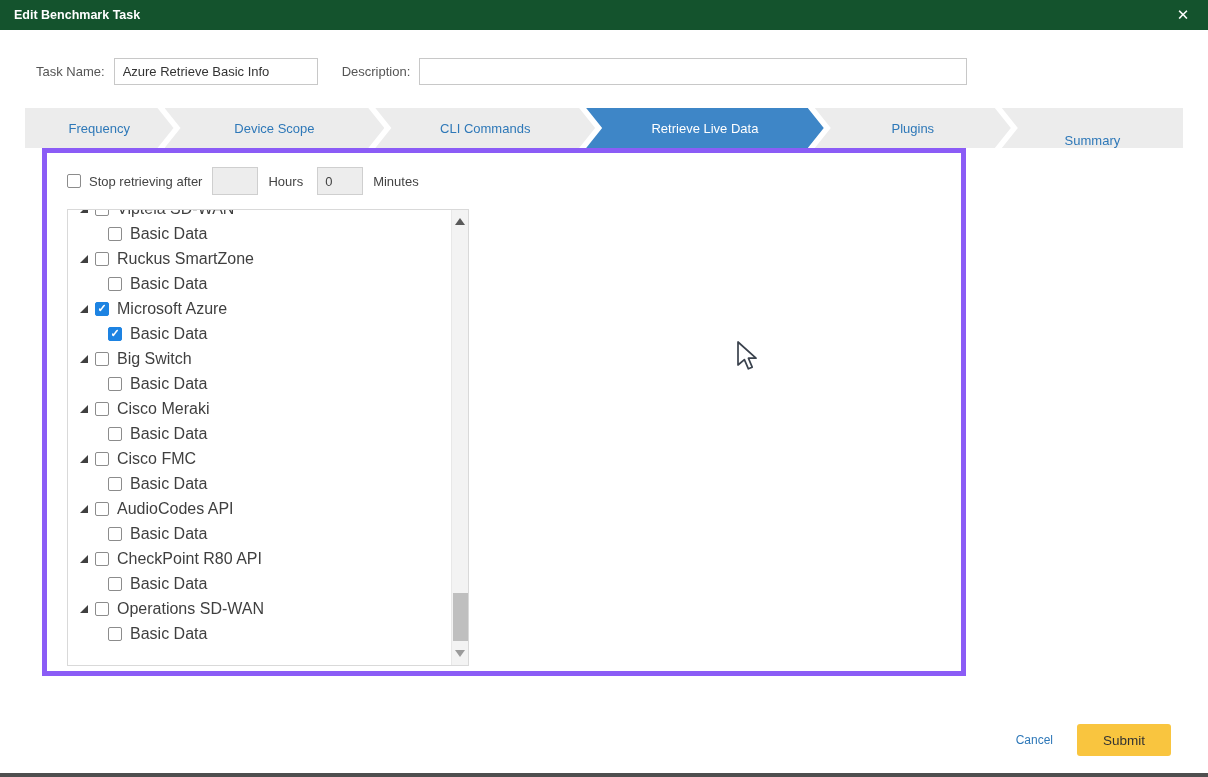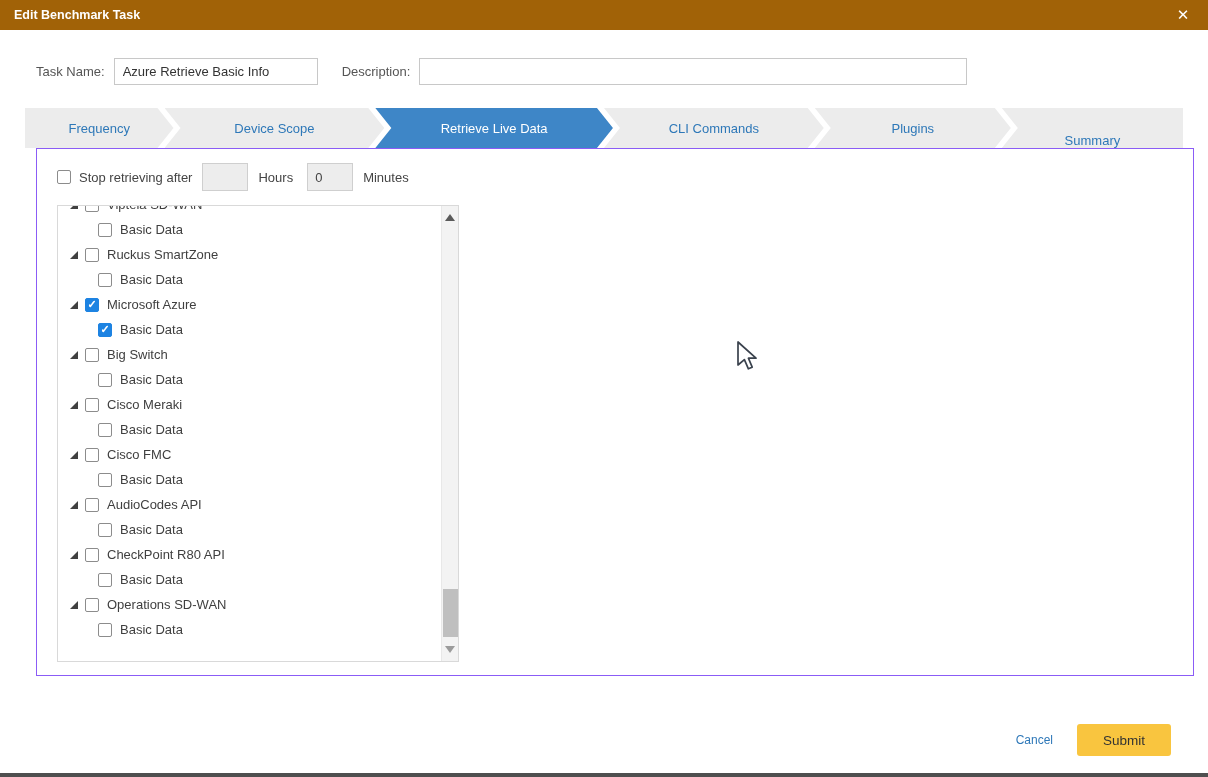--- a/index.html
+++ b/index.html
@@ -4,21 +4,21 @@
 <style>
   * { margin:0; padding:0; box-sizing:border-box; }
   html,body { background:#9a9a9a; font-family:"Liberation Sans", sans-serif; }
   .dialog {
     position:relative; width:1208px; height:777px; background:#fff;
     overflow:hidden;
   }
   
   .titlebar {
     position:absolute; top:0; left:0; right:0; height:30px;
-    background:#a16207; color:#fff; display:flex; align-items:center;
+    background:#14532d; color:#fff; display:flex; align-items:center;
     padding:0 14px; font-size:12.5px; font-weight:bold;
   }
   .titlebar .close {
     margin-left:auto; color:#fff; font-size:15px; font-weight:normal;
     width:22px; height:22px; display:flex; align-items:center; justify-content:center;
     cursor:pointer;
   }
   
   .formrow {
     position:absolute; top:58px; left:36px; right:25px;
@@ -41,22 +41,22 @@
     display:flex; align-items:center; justify-content:center;
     font-size:13px; color:#2e78b8; cursor:pointer; flex-basis:0;
     clip-path: polygon(0 0, calc(100% - 16px) 0, 100% 50%, calc(100% - 16px) 100%, 0 100%, 16px 50%);
   }
   .tab + .tab { margin-left:-9px; }
   .tab.first { clip-path: polygon(0 0, calc(100% - 16px) 0, 100% 50%, calc(100% - 16px) 100%, 0 100%); }
   .tab.last  { clip-path: polygon(0 0, 100% 0, 100% 100%, 0 100%, 16px 50%); }
   .tab.active { background:#3e86c7; color:#fff; }
   
   .panel {
-    position:absolute; top:148px; left:36px; width:1158px; height:528px;
-    border:1px solid #8b5cf6; background:#fff;
+    position:absolute; top:148px; left:42px; width:924px; height:528px;
+    border:5px solid #8b5cf6; background:#fff;
   }
   .optionsrow {
     position:absolute; top:14px; left:20px; display:flex; align-items:center;
     font-size:13px; color:#444;
   }
   .optionsrow .lbl { margin:0 10px 0 8px; }
   .optionsrow .lbl2 { margin:0 14px 0 10px; }
   .cb {
     width:14px; height:14px; border:1px solid #8c8c8c; background:#fff;
     border-radius:2px; flex:0 0 auto; position:relative; cursor:pointer;
@@ -69,21 +69,21 @@
   .smallinput {
     width:46px; height:28px; background:#ededed; border:1px solid #cfcfcf;
     font-size:13px; color:#444; padding:0 7px; font-family:"Liberation Sans", sans-serif; outline:none;
   }
   
   .treebox {
     position:absolute; top:56px; left:20px; width:402px; height:457px;
     border:1px solid #d9d9d9; background:#fff; overflow:hidden;
   }
   .treerows { position:absolute; top:-14px; left:0; right:17px; }
-  .trow { height:25px; display:flex; align-items:center; font-size:13px; color:#3f3f3f; cursor:default; }
+  .trow { height:25px; display:flex; align-items:center; font-size:16px; color:#3f3f3f; cursor:default; }
   .trow.parent { padding-left:12px; }
   .trow.child  { padding-left:40px; }
   .exp {
     width:0; height:0; border-left:8px solid transparent;
     border-bottom:8px solid #404040; margin-right:7px; flex:0 0 auto; cursor:pointer;
   }
   .trow .cb { margin-right:8px; }
   
   .sbar {
     position:absolute; top:0; right:0; width:17px; height:100%;
@@ -124,25 +124,25 @@
     <input class="desc-input" type="text" value="" style="">
   </div>
 
   <div class="tabstrip">
       <div class="tab first" style="flex-grow: 100;">
         <span>Frequency</span>
       </div>
       <div class="tab" style="flex-grow: 148;">
         <span>Device Scope</span>
       </div>
+      <div class="tab" style="flex-grow: 148;">
+        <span>CLI Commands</span>
+      </div>
       <div class="tab active" style="flex-grow: 160;">
         <span>Retrieve Live Data</span>
-      </div>
-      <div class="tab" style="flex-grow: 148;">
-        <span>CLI Commands</span>
       </div>
       <div class="tab" style="flex-grow: 132;">
         <span>Plugins</span>
       </div>
       <div class="tab last" style="flex-grow: 122; align-items: flex-end;">
         <span>Summary</span>
       </div>
     </div>
 
   <div class="panel">

